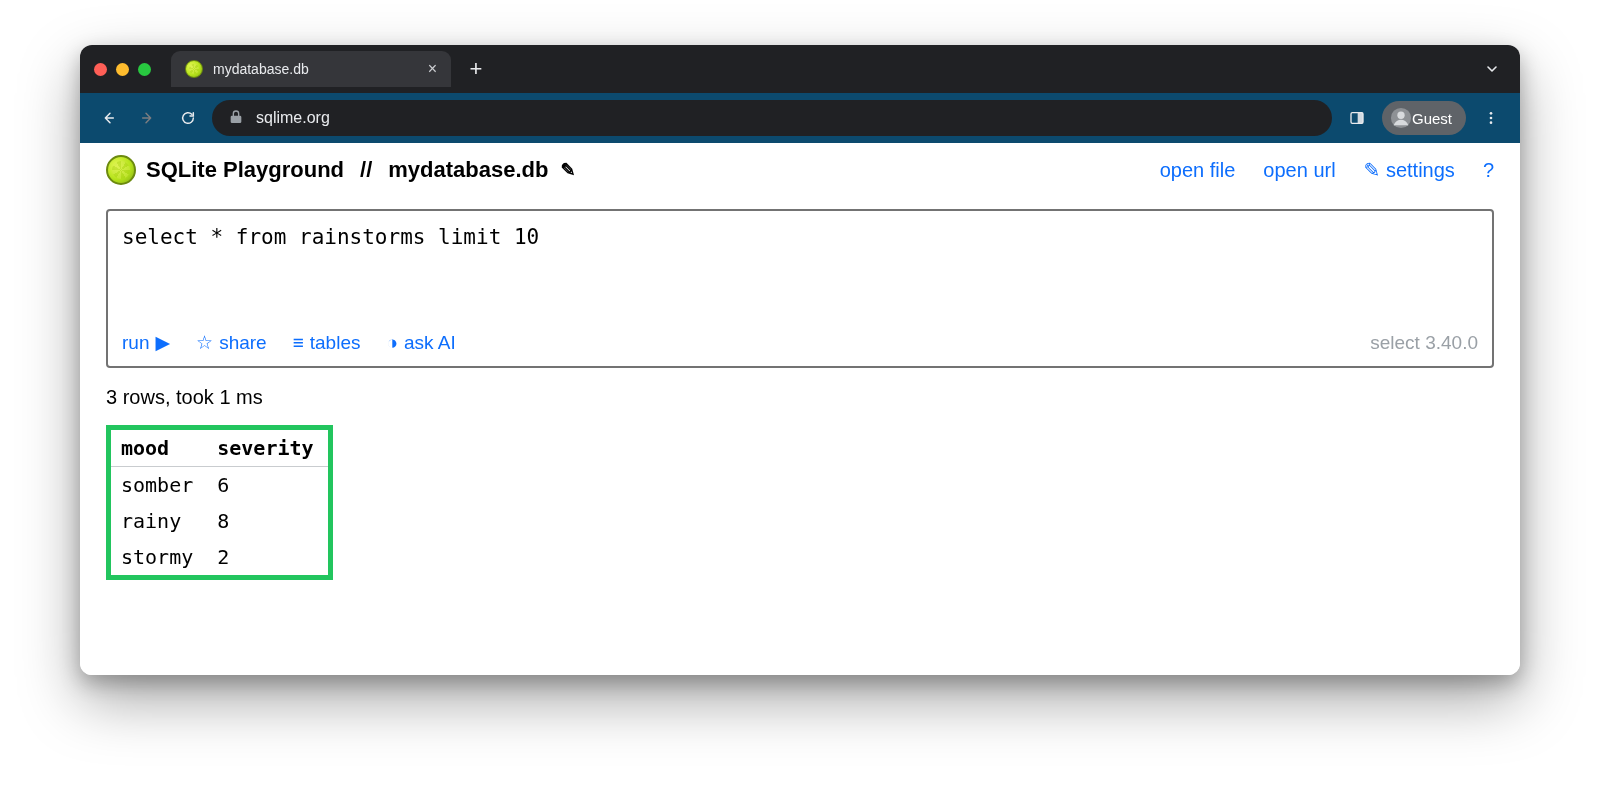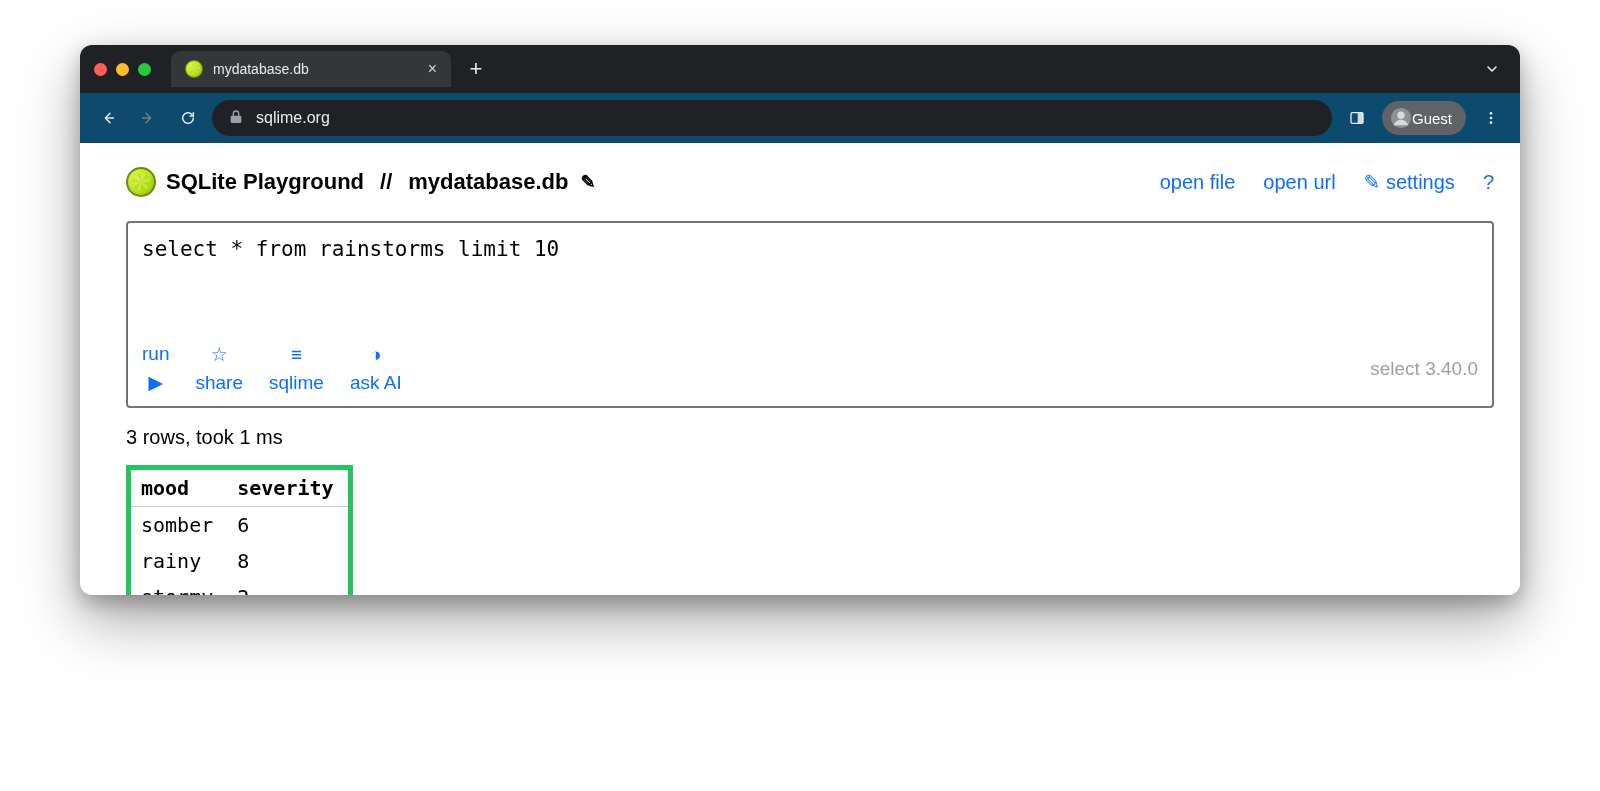--- a/index.html
+++ b/index.html
@@ -9,21 +9,21 @@
     width: 1600px;
     height: 791px;
     position: relative;
     overflow: hidden;
   }
   .browser-window {
     position: absolute;
     left: 80px;
     top: 45px;
     width: 1440px;
-    height: 550px;
+    height: 630px;
     border-radius: 12px;
     overflow: hidden;
     box-shadow: 0 25px 60px rgba(0,0,0,0.35), 0 8px 20px rgba(0,0,0,0.25);
     background: #fff;
     display: flex;
     flex-direction: column;
   }
   
   .tab-strip {
     height: 48px;
@@ -111,24 +111,23 @@
     display:flex; align-items:center; gap:0;
     padding: 0 14px 0 8px; font-size: 15px; cursor:pointer;
   }
   .guest-avatar {
     width: 22px; height: 22px; display:flex; align-items:center; justify-content:center;
   }
   
   .page {
     flex: 1;
     background: #fff;
-    padding: 24px 26px;
+    padding: 12px 26px;
     overflow: auto;
     color: #000;
-    margin-left: 20px;
   }
   .page-header {
     display: flex;
     align-items: center;
     gap: 10px;
     font-size: 22px;
     font-weight: 700;
   }
   .page-header .logo {
     width: 30px; height: 30px; border-radius: 50%;
@@ -165,21 +164,21 @@
     padding: 12px 14px 0 14px;
     height: 108px;
     background: transparent;
     color: #000;
   }
   .editor-actions {
     display: flex; align-items: center; gap: 26px;
     padding: 8px 14px 12px 14px;
     font-size: 19px;
   }
-  .editor-actions a { color: #0d6efd; text-decoration: none; cursor:pointer; display:inline-flex; align-items:center; gap:6px;flex-direction:column; }
+  .editor-actions a { color: #0d6efd; text-decoration: none; cursor:pointer; display:inline-flex; align-items:center; gap:6px; }
   .editor-version { margin-left:auto; color:#9aa0a6; font-size:19px; }
   .status-line { margin-top: 18px; font-size: 20px; color:#000; }
   .result-table {
     margin-top: 16px;
     border: 5px solid #22c55e;
     border-collapse: collapse;
     font-family: ui-monospace, SFMono-Regular, Menlo, Consolas, monospace;
     font-size: 20px;
   }
   .result-table th, .result-table td {
@@ -289,21 +288,21 @@
         <a>
           <span>run</span>
           <span>▶</span>
         </a>
         <a>
           <span>☆</span>
           <span>share</span>
         </a>
         <a>
           <span>≡</span>
-          <span>sqlime</span>
+          <span>tables</span>
         </a>
         <a>
           <span>◑</span>
           <span>ask AI</span>
         </a>
         <span class="editor-version">select 3.40.0</span>
       </div>
     </div>
 
     <div class="status-line">3 rows, took 1 ms</div>

